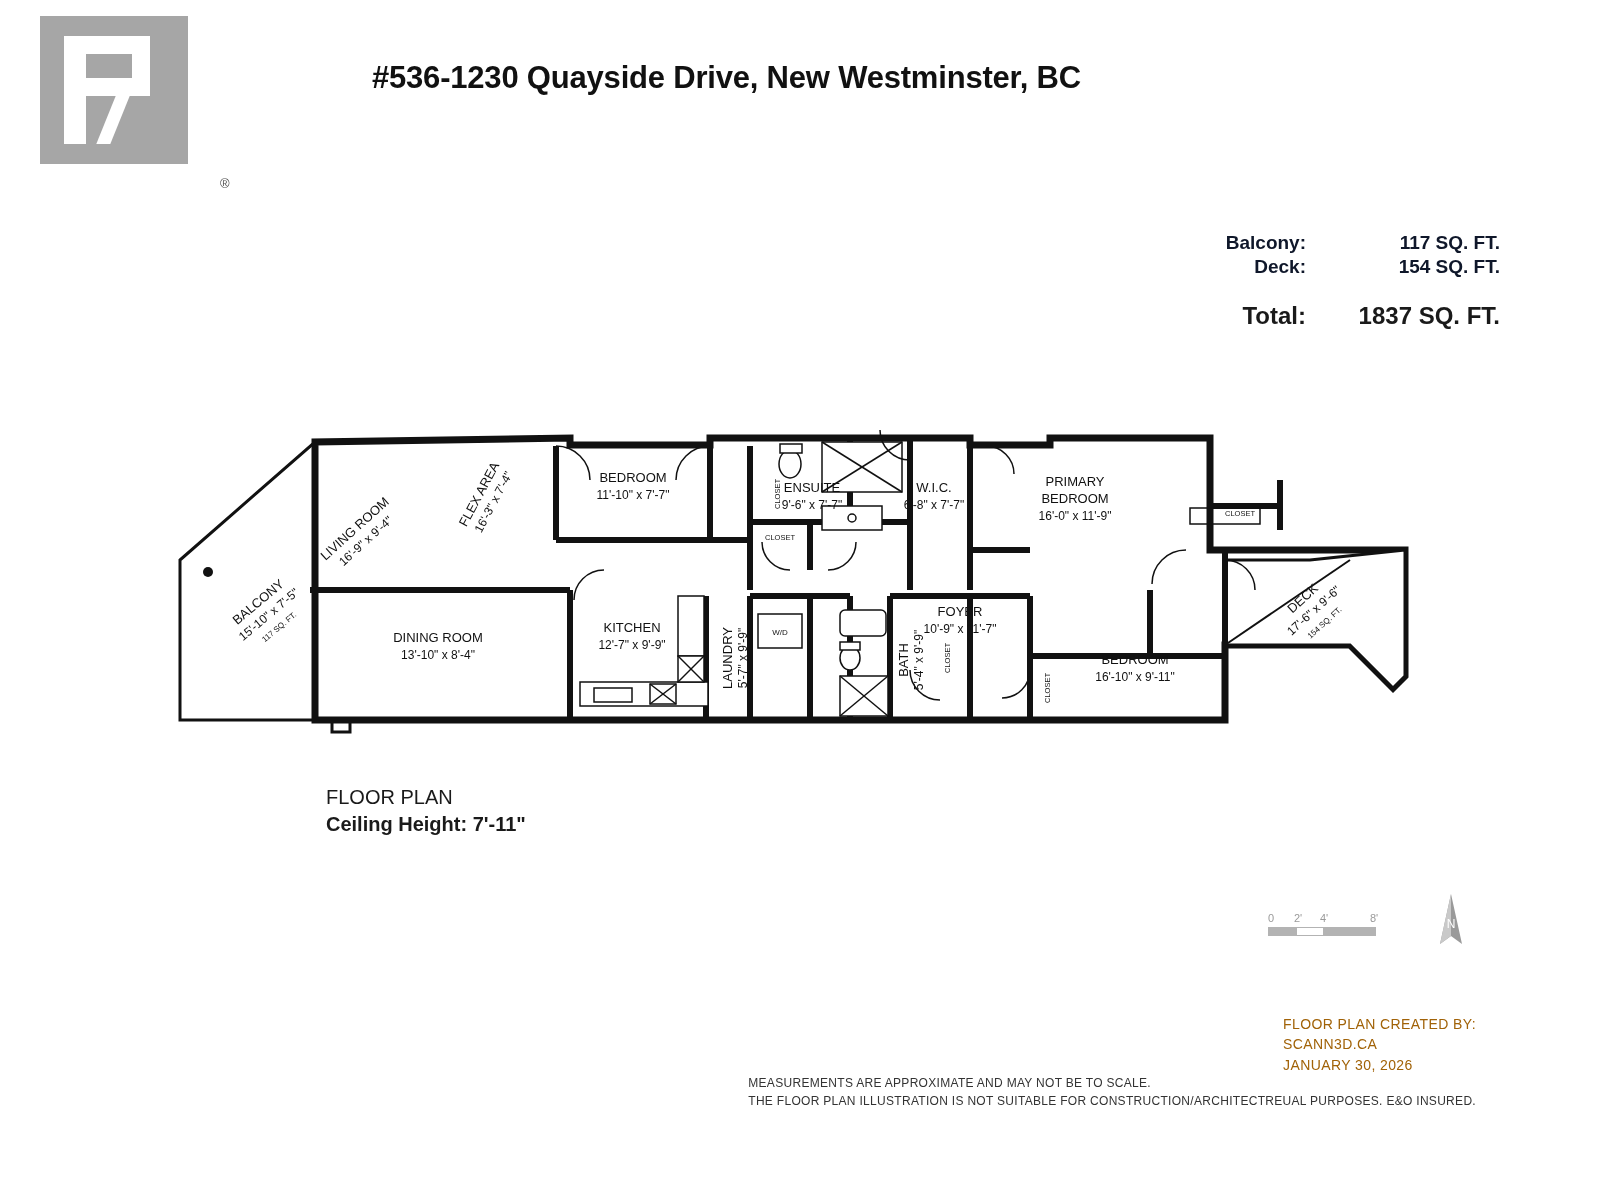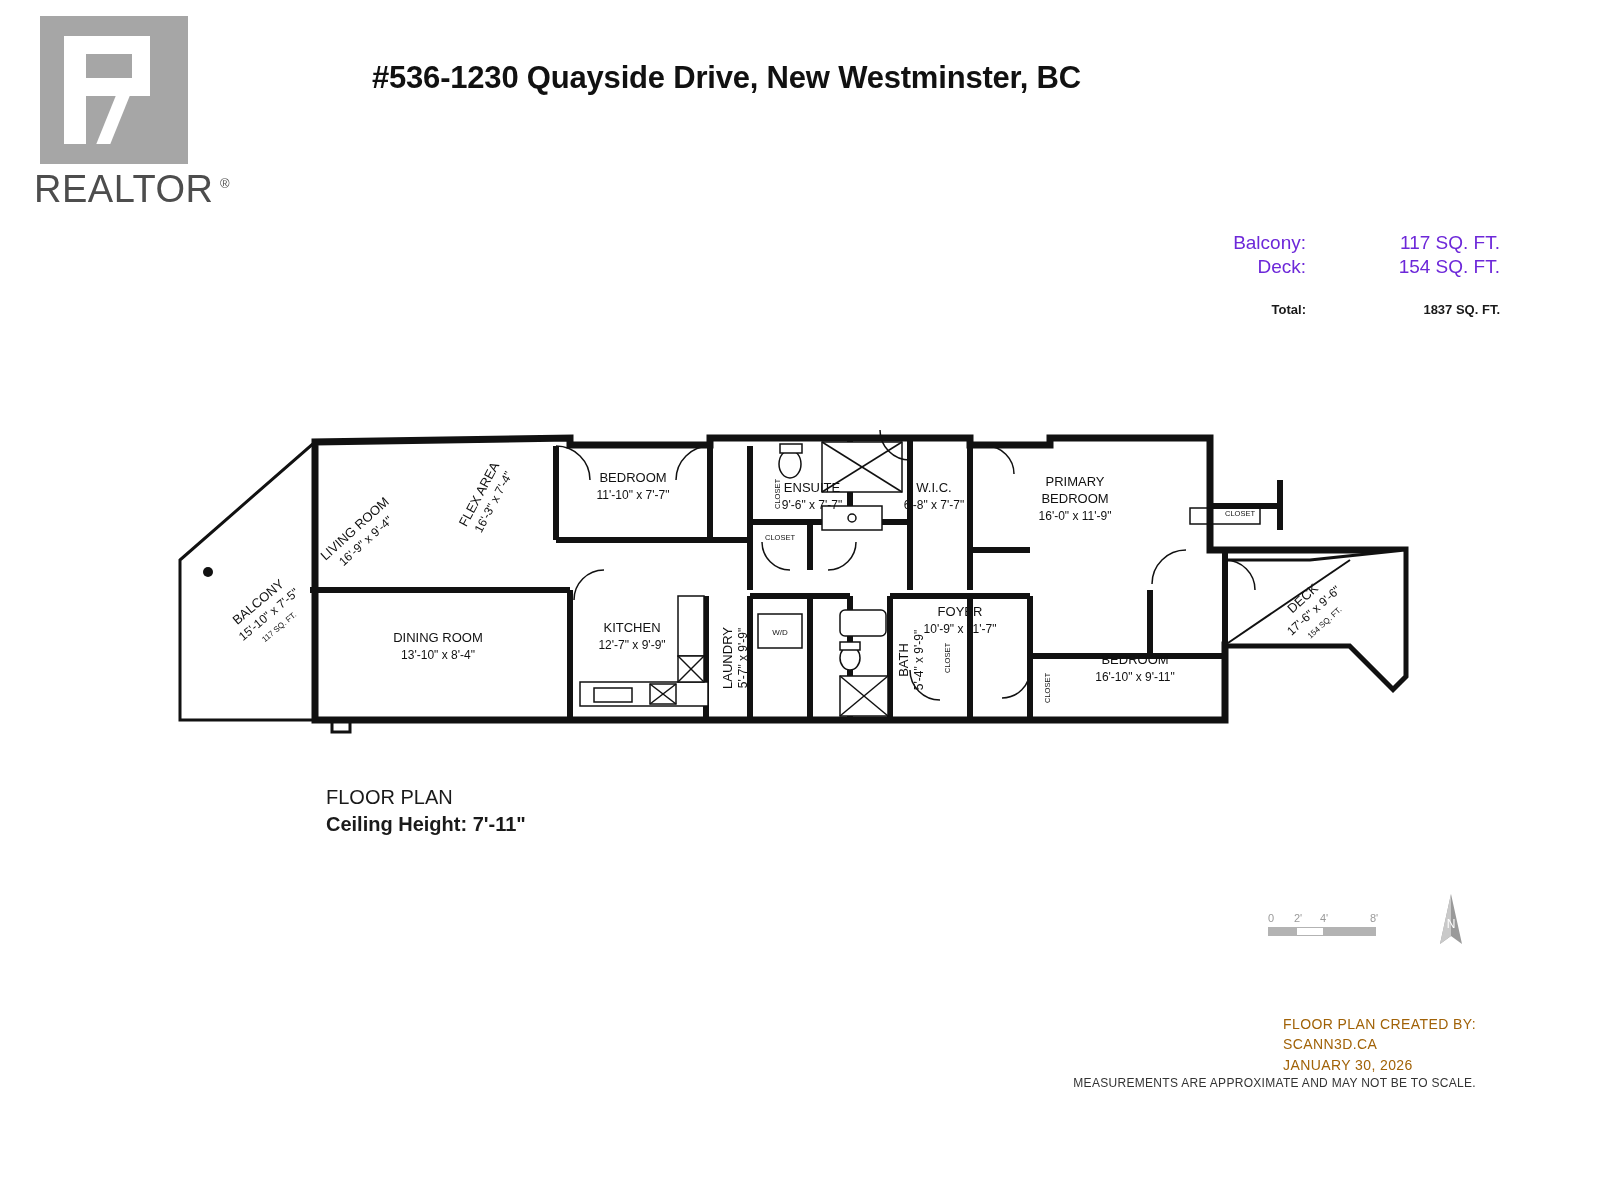--- a/index.html
+++ b/index.html
@@ -76,22 +76,22 @@
   }
   .area-row {
     display: flex;
     justify-content: flex-end;
     align-items: baseline;
     margin-bottom: 2px;
   }
   .area-label { width: 260px; text-align: right; padding-right: 14px; }
   .area-value { width: 180px; text-align: right; }
   .row-finished { font-weight: bold; font-size: 20px; margin-bottom: 18px;}
-  .row-total { font-weight: bold; font-size: 13px; margin-top: 24px; }
-  .row-sub { font-weight: normal; color: #6d28d9; }
+  .row-total { font-weight: bold; font-size: 24px; margin-top: 24px; }
+  .row-sub { font-weight: bold; color: #0f172a; }
 
   
   #floorplan {
     position: absolute;
     left: 150px;
     top: 420px;
     width: 1320px;
     height: 360px;
   }
   #floorplan svg { display:block; }
@@ -161,21 +161,20 @@
 <body>
 
 <div id="realtor-logo">
   <div id="realtor-mark">
     <div class="inner-white" style="left:24px; top:20px; width:22px; height:108px;"></div>
     <div class="inner-white" style="left:46px; top:20px; width:48px; height:18px;"></div>
     <div class="inner-white" style="left:46px; top:62px; width:48px; height:18px;"></div>
     <div class="inner-white" style="left:92px; top:20px; width:18px; height:60px;"></div>
     <div class="inner-white" style="left:66px; top:80px; width:14px; height:48px; transform:skewX(-22deg);"></div>
   </div>
-  <div id="realtor-word">REALTOR</div>
   <div id="realtor-reg">®</div>
 </div>
 
 <div id="page-title">#536-1230 Quayside Drive, New Westminster, BC</div>
 
 <div id="area-summary">
   <div class="area-row row-sub">
     <div class="area-label">Balcony:</div>
     <div class="area-value">117 SQ. FT.</div>
   </div>
@@ -413,13 +412,14 @@
 </div>
 
 <div id="credits">
   <div>FLOOR PLAN CREATED BY:</div>
   <div>SCANN3D.CA</div>
   <div>JANUARY 30, 2026</div>
 </div>
 
 <div id="disclaimer">
   <div>MEASUREMENTS ARE APPROXIMATE AND MAY NOT BE TO SCALE.</div>
+  <div>THE FLOOR PLAN ILLUSTRATION IS NOT SUITABLE FOR CONSTRUCTION/ARCHITECTREUAL PURPOSES. E&amp;O INSURED.</div>
 </div>
 
 </body></html>

